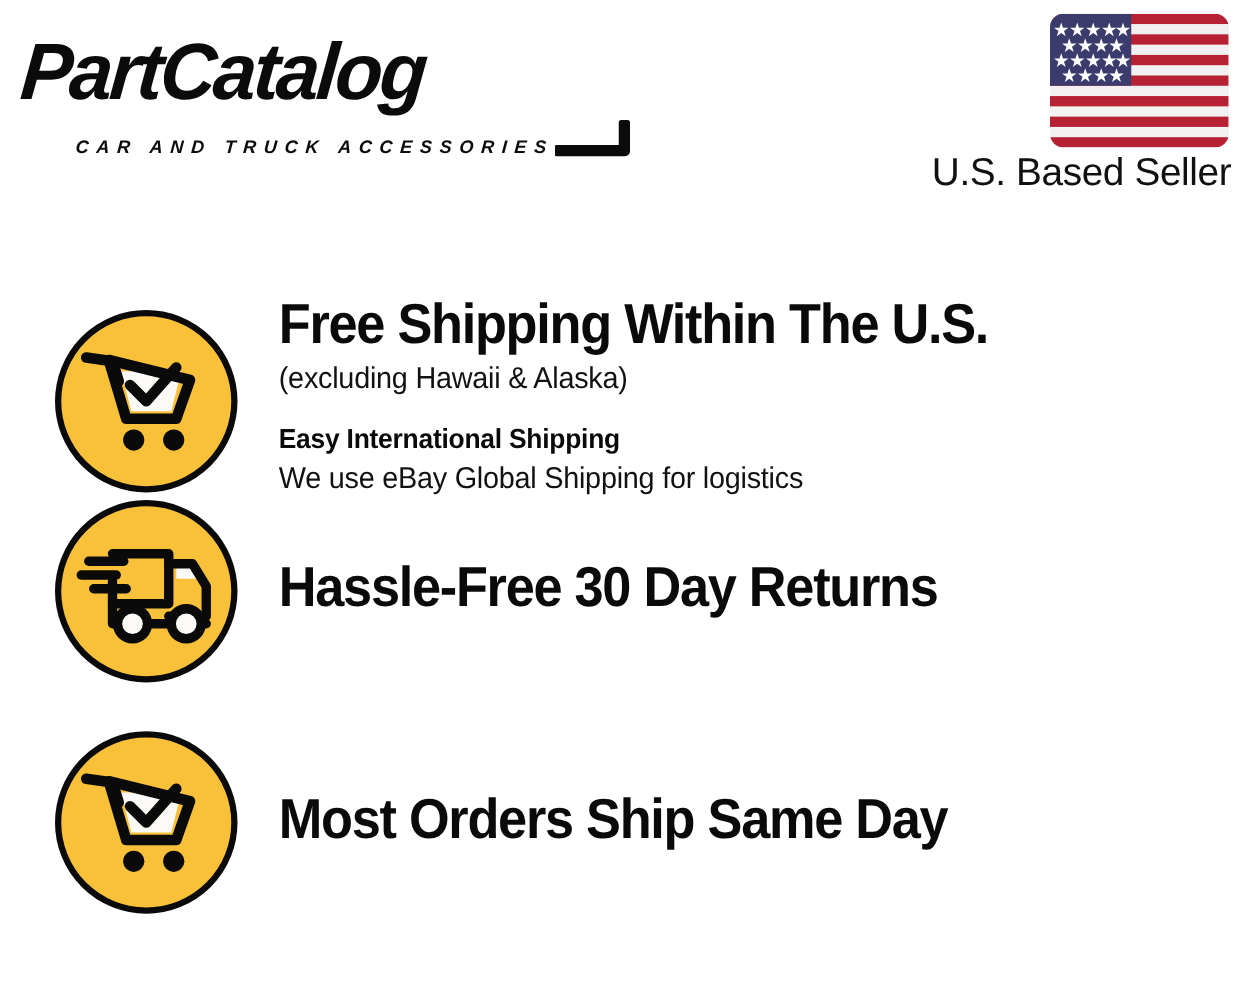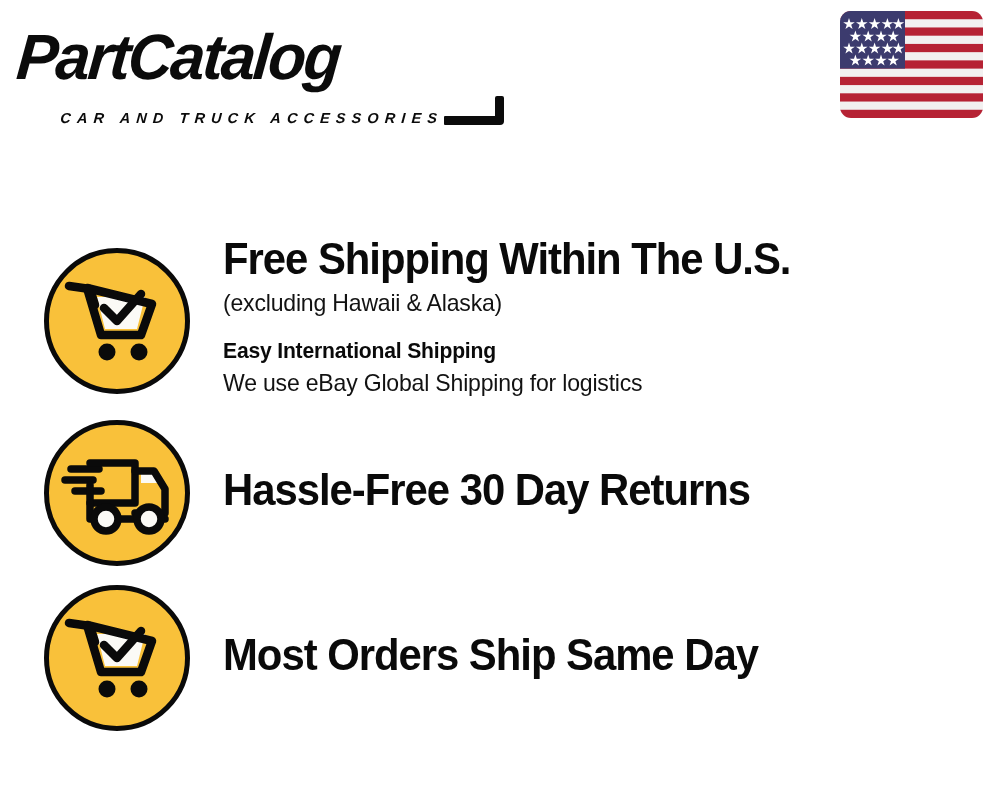--- a/index.html
+++ b/index.html
@@ -110,21 +110,21 @@
     white-space: nowrap;
   }
 
   
   .feature-row {
     position: absolute;
     left: 0;
     width: 916px;
   }
   #row-shipping { top: 248px; height: 150px; }
-  #row-returns  { top: 420px; height: 150px; }
+  #row-returns  { top: 400px; height: 150px; }
   #row-sameday  { top: 585px; height: 150px; }
 
   .badge {
     position: absolute;
     left: 44px;
     top: 0px;
     width: 146px;
     height: 146px;
     border-radius: 50%;
     background: #f9c13a;
@@ -233,20 +233,21 @@
         <polygon points="58.4,31.5 59.8,35.7 64.2,35.7 60.6,38.3 62,42.5 58.4,39.9 54.8,42.5 56.2,38.3 52.6,35.7 57,35.7"></polygon>
 
         <polygon points="15.4,43.5 16.8,47.7 21.2,47.7 17.6,50.3 19,54.5 15.4,51.9 11.8,54.5 13.2,50.3 9.6,47.7 14,47.7"></polygon>
         <polygon points="28.2,43.5 29.6,47.7 34,47.7 30.4,50.3 31.8,54.5 28.2,51.9 24.6,54.5 26,50.3 22.4,47.7 26.8,47.7"></polygon>
         <polygon points="41,43.5 42.4,47.7 46.8,47.7 43.2,50.3 44.6,54.5 41,51.9 37.4,54.5 38.8,50.3 35.2,47.7 39.6,47.7"></polygon>
         <polygon points="53.2,43.5 54.6,47.7 59,47.7 55.4,50.3 56.8,54.5 53.2,51.9 49.6,54.5 51,50.3 47.4,47.7 51.8,47.7"></polygon>
       </g>
     </svg>
   </div>
 
+  <div id="seller-label">U.S. Based Seller</div>
 </div>
 
 <div class="feature-row" id="row-shipping">
 
   <div class="badge">
     <svg viewBox="0 0 136 136" xmlns="http://www.w3.org/2000/svg">
 
       <polygon points="48,44 96,44 88,76 56,76" fill="#fbfaf6"></polygon>
       <g fill="none" stroke="#0a0a0a" stroke-width="8.5" stroke-linecap="round" stroke-linejoin="round">
 

